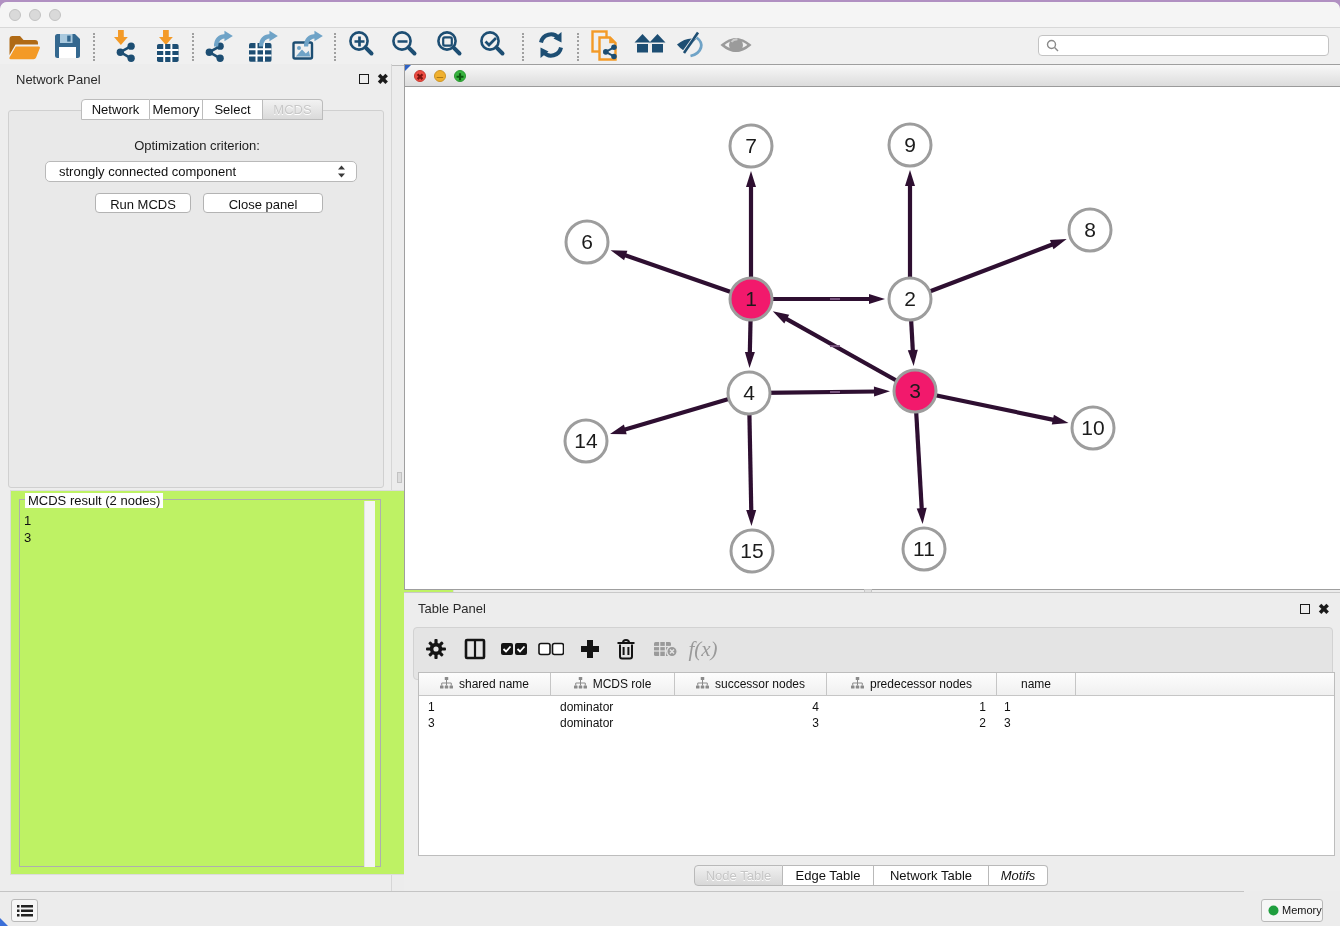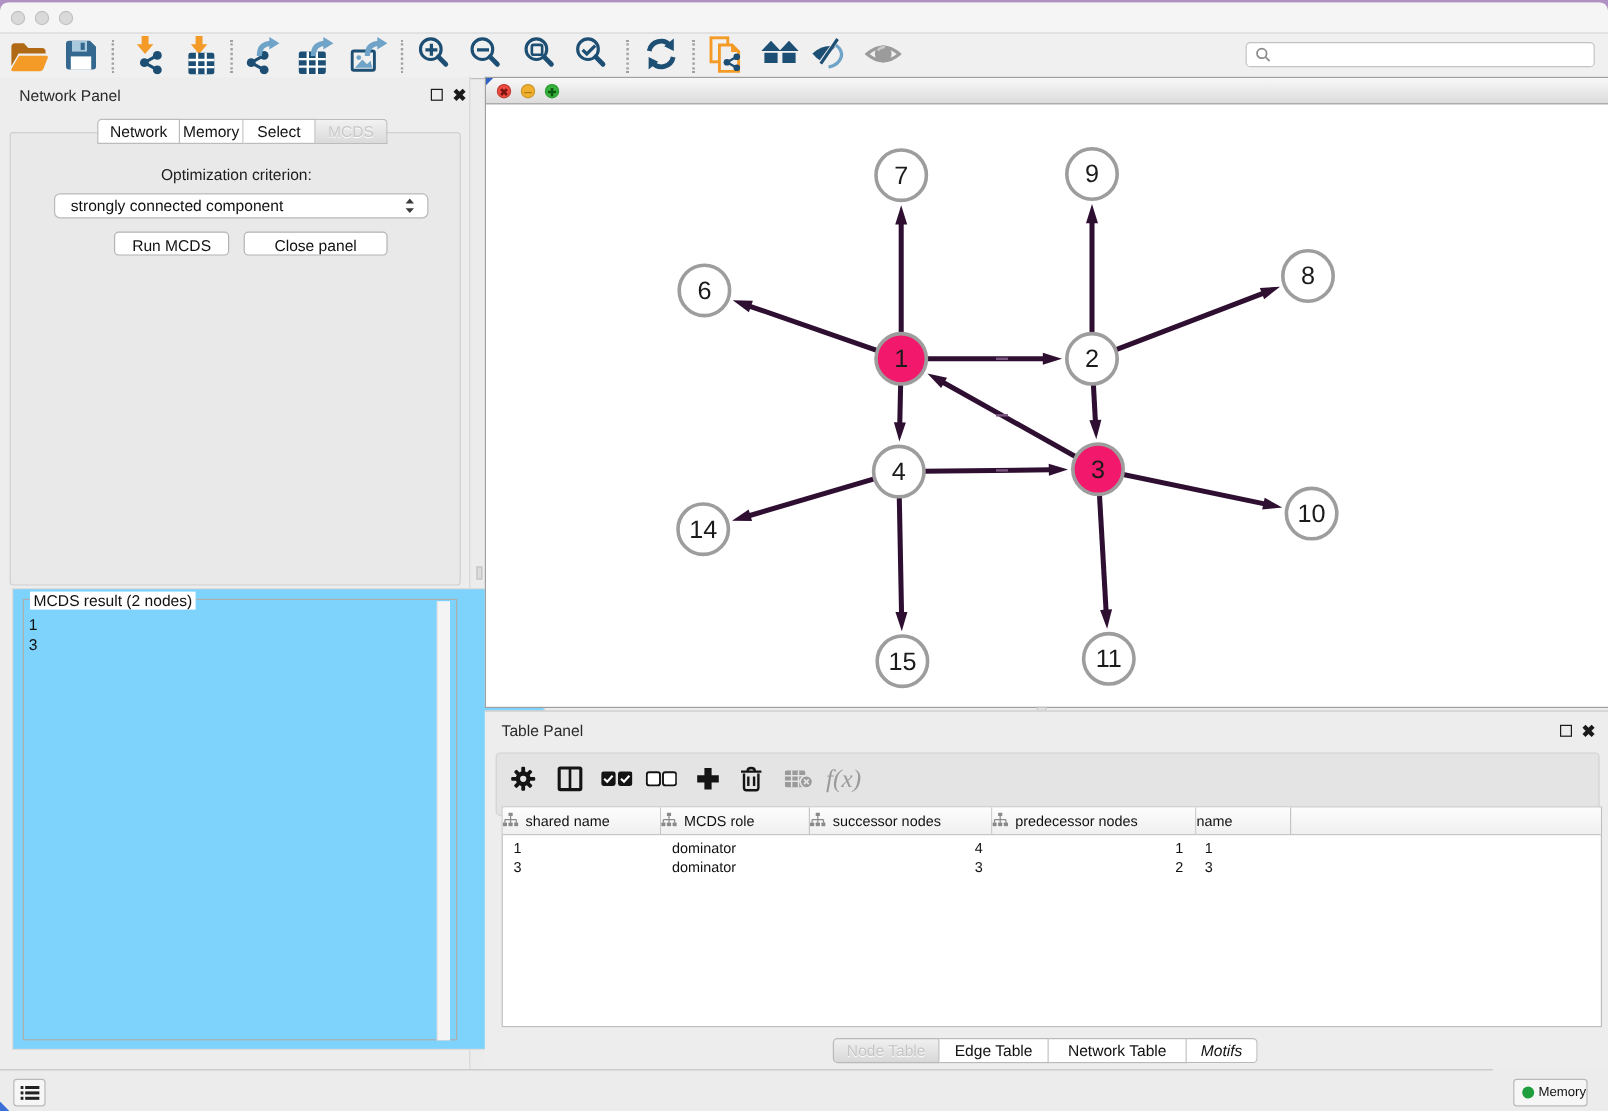--- a/index.html
+++ b/index.html
@@ -13,34 +13,34 @@
 #search{position:absolute;left:1038px;top:7px;width:291px;height:21px;background:#fff;border:1px solid #c3c3c3;border-radius:4px}
 #cpanel{position:absolute;left:0;top:62px;width:392px;height:827px;background:#ededed;border-right:1px solid #d6d6d6}
 #cptitle{position:absolute;left:16px;top:8px;font-size:13px;color:#2a2a2a}
 .floatbtn{position:absolute;width:10px;height:10px;border:1.5px solid #1a1a1a}
 .closebtn{position:absolute;font-size:14px;font-weight:bold;color:#1a1a1a;line-height:10px}
 .tab{position:absolute;top:35px;z-index:2;height:21px;background:#fff;border:1px solid #bcbcbc;font-size:13px;color:#111;text-align:center;line-height:19px}
 #tabcontent{position:absolute;left:8px;top:46px;width:376px;height:378px;background:#e9e9e9;border:1px solid #d0d0d0;border-radius:3px}
 #optlabel{position:absolute;left:0;width:376px;top:27px;text-align:center;font-size:13px;color:#1d1d1d}
 #dropdown{position:absolute;left:36px;top:50px;width:312px;height:21px;background:#fff;border:1px solid #b9b9b9;border-radius:5px;font-size:13px;color:#111;line-height:19px;padding-left:13px}
 .btn{position:absolute;top:82px;height:20px;background:#fff;border:1px solid #b3b3b3;border-radius:4px;font-size:13px;color:#111;text-align:center;line-height:22px}
-#results{position:absolute;left:10px;top:426px;width:444px;height:385px;background:#7dd3fc;border:1px solid #dcdcdc}
+#results{position:absolute;left:10px;top:426px;width:444px;height:385px;background:#bef264;border:1px solid #dcdcdc}
 #fieldset{position:absolute;left:8px;top:8px;width:362px;height:368px;border:1px solid #aeaeae}
 #fslabel{position:absolute;left:5px;top:-7px;background:#fff;font-size:13px;color:#111;padding:0 3px}
 #fstext{position:absolute;left:4px;top:12px;font-size:13px;color:#111;line-height:17px}
 #fsscroll{position:absolute;right:5px;top:1px;width:11px;height:366px;background:#f4f4f4;border-left:1px solid #e2e2e2}
 #netframe{position:absolute;left:404px;top:62px;width:936px;height:526px;border:1px solid #9f9f9f;border-right:none;background:#fff}
 #nettitle{position:absolute;left:0;top:0;width:935px;height:22px;background:linear-gradient(#f8f8f8,#dcdcdc);border-bottom:1px solid #9a9a9a}
 .tl{position:absolute;top:5px;width:12px;height:12px;border-radius:50%;font-size:9px;font-weight:bold;text-align:center;line-height:12px}
 #netname{position:absolute;left:0;right:0;top:4px;text-align:center;font-size:13px;font-weight:600;color:#1a1a1a}
 #tpanel{position:absolute;left:404px;top:590px;width:936px;height:299px;background:#ededed;border-top:1px solid #c9c9c9}
 #tptitle{position:absolute;left:14px;top:8px;font-size:13px;color:#2a2a2a}
 #tptools{position:absolute;left:9px;top:34px;width:920px;height:53px;background:#e4e4e4;border:1px solid #d2d2d2;border-radius:4px}
 #ttable{position:absolute;left:14px;top:79px;width:917px;height:184px;background:#fff;border:1px solid #bdbdbd}
-.th{position:absolute;top:0;height:22px;border-right:1px solid #c6c6c6;background:linear-gradient(#fdfdfd,#f0f0f0);font-size:12px;color:#111;text-align:left;line-height:22px}
+.th{position:absolute;top:0;height:22px;border-right:1px solid #c6c6c6;background:linear-gradient(#fdfdfd,#f0f0f0);font-size:12px;color:#111;text-align:center;line-height:22px}
 #thead{position:absolute;left:0;top:0;width:915px;height:23px;border-bottom:1px solid #c6c6c6;background:linear-gradient(#fdfdfd,#f0f0f0)}
 .td{position:absolute;font-size:12px;color:#111}
 .btab{position:absolute;top:0;height:21px;background:#fff;border:1px solid #b9b9b9;font-size:13px;color:#111;text-align:center;line-height:19px}
 #statusbar{position:absolute;left:0;top:889px;width:1244px;height:35px;background:#ececec;border-top:1px solid #c4c4c4}
 .sbtn{position:absolute;top:7px;height:23px;background:#f6f6f6;border:1px solid #b9b9b9;border-radius:3px}
 </style></head><body>
 <div id="win">
  <div id="titlebar">
   <div class="dot" style="left:9px"></div>
       <div class="dot" style="left:29px"></div>

